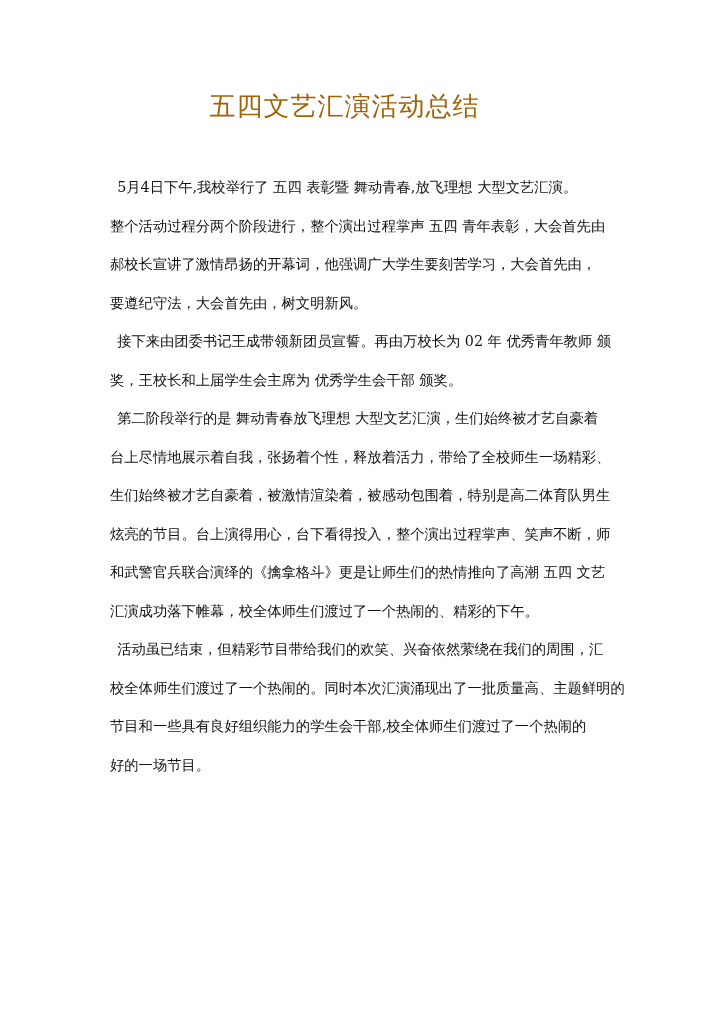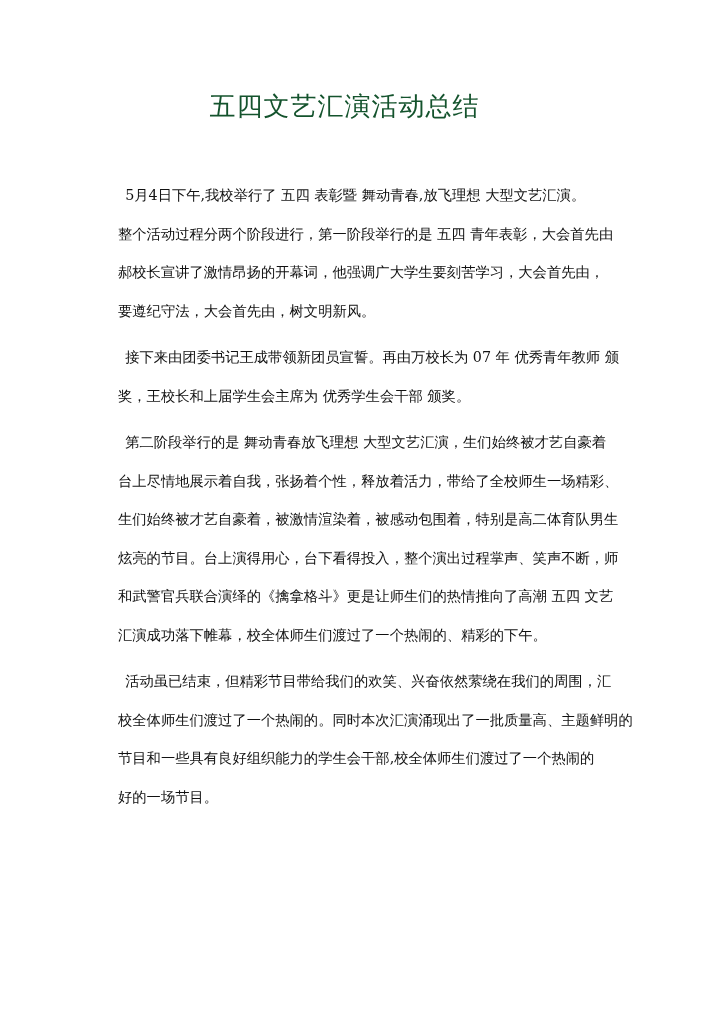--- a/index.html
+++ b/index.html
@@ -1,40 +1,40 @@
 <!DOCTYPE html>
 <html><head>
   <meta charset="utf-8">
   <style>
     html, body { margin: 0; padding: 0; background: #ffffff; }
     body { width: 721px; height: 1020px; position: relative; overflow: hidden;
       font-family: "DejaVu Serif", "Liberation Serif", serif; color: #111; }
     .page { position: absolute; left: 0; top: 0; width: 721px; height: 1020px; background: #fff; }
     .title { position: absolute; top: 86px; left: 0; width: 689px; text-align: center;
-      font-size: 26px; line-height: 40px; letter-spacing: 1px; color: #14532d; }
+      font-size: 26px; line-height: 40px; letter-spacing: 1px; color: #a16207; }
     .body { position: absolute; left: 110px; top: 168px; width: 505px;
       font-size: 14.3px; line-height: 38.5px; text-align: justify; }
-    .para { margin: 8px; text-indent: 0.5em; }
+    .para { margin: 0; text-indent: 0.5em; }
     .line { display: block; white-space: nowrap; }
   </style>
 </head>
 <body>
 
 <div class="page">
   <div class="title">五四文艺汇演活动总结</div>
 
   <div class="body">
     <div class="para">
       <span class="line"> 5月4日下午,我校举行了 五四 表彰暨 舞动青春,放飞理想 大型文艺汇演。</span>
-      <span class="line" style="text-indent:0">整个活动过程分两个阶段进行，第一阶段举行的是 五四 青年表彰，大会首先由</span>
+      <span class="line" style="text-indent:0">整个活动过程分两个阶段进行，整个演出过程掌声 五四 青年表彰，大会首先由</span>
       <span class="line" style="text-indent:0">郝校长宣讲了激情昂扬的开幕词，他强调广大学生要刻苦学习，大会首先由，</span>
       <span class="line" style="text-indent:0">要遵纪守法，大会首先由，树文明新风。</span>
     </div>
     <div class="para">
-      <span class="line">接下来由团委书记王成带领新团员宣誓。再由万校长为 07 年 优秀青年教师 颁</span>
+      <span class="line">接下来由团委书记王成带领新团员宣誓。再由万校长为 02 年 优秀青年教师 颁</span>
       <span class="line" style="text-indent:0">奖，王校长和上届学生会主席为 优秀学生会干部 颁奖。</span>
     </div>
     <div class="para">
       <span class="line">第二阶段举行的是 舞动青春放飞理想 大型文艺汇演，生们始终被才艺自豪着</span>
       <span class="line" style="text-indent:0">台上尽情地展示着自我，张扬着个性，释放着活力，带给了全校师生一场精彩、</span>
       <span class="line" style="text-indent:0">生们始终被才艺自豪着，被激情渲染着，被感动包围着，特别是高二体育队男生</span>
       <span class="line" style="text-indent:0">炫亮的节目。台上演得用心，台下看得投入，整个演出过程掌声、笑声不断，师</span>
       <span class="line" style="text-indent:0">和武警官兵联合演绎的《擒拿格斗》更是让师生们的热情推向了高潮 五四 文艺</span>
       <span class="line" style="text-indent:0">汇演成功落下帷幕，校全体师生们渡过了一个热闹的、精彩的下午。</span>
     </div>

